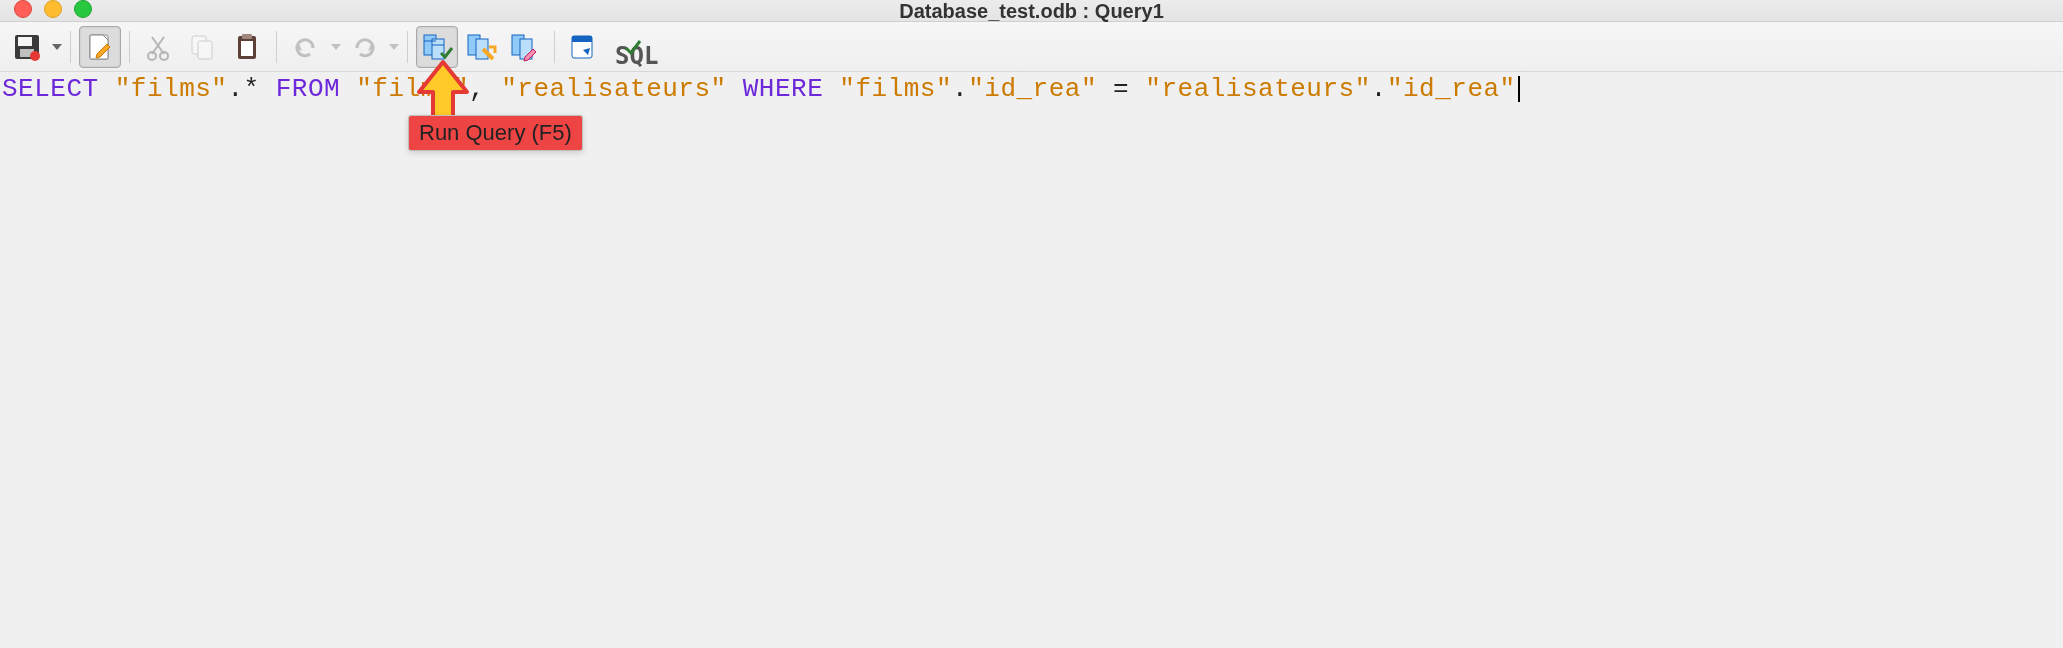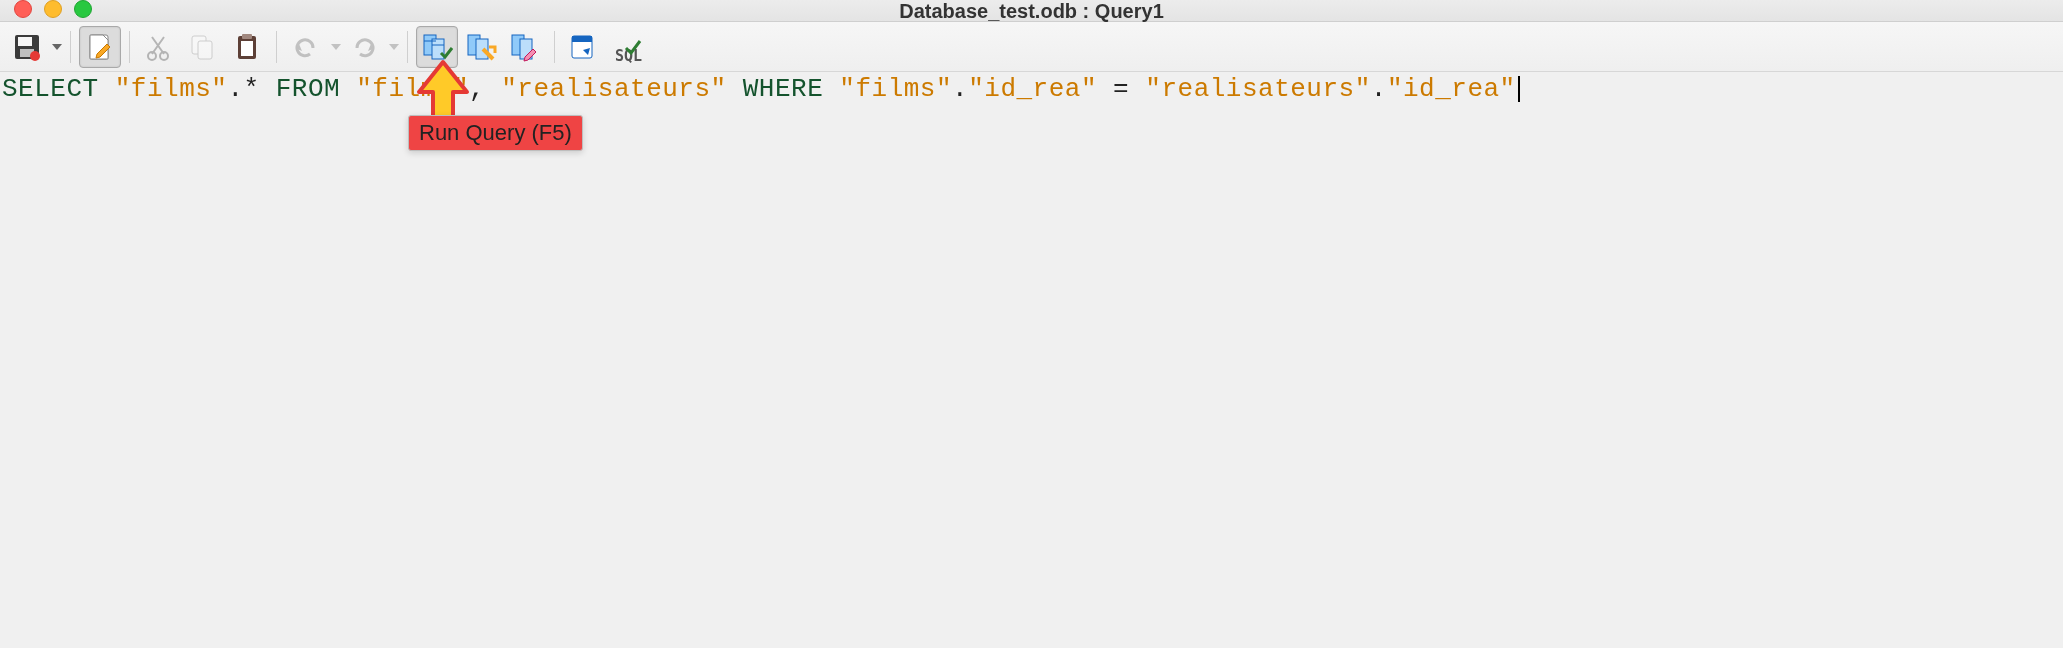--- a/index.html
+++ b/index.html
@@ -67,21 +67,21 @@
   .editor {
     background:#f0f0f0;
     font-family: Menlo, Consolas, "Courier New", monospace;
     font-size:26px;
     line-height:1.2;
     padding: 2px 2px;
     white-space: pre;
     color:#222;
     letter-spacing: 0.5px;
   }
-  .kw { color:#14532d; font-weight:500;text-align:right; }
+  .kw { color:#6d28d9; font-weight:500;text-align:right; }
   .str { color:#cc7a00; }
   .op { color:#222; }
   .cursor-pointer-overlay {
     position:absolute;
     left:413px; top:58px;
     pointer-events:none;
   }
   .tooltip {
     position:absolute;
     left:408px; top:115px;
@@ -89,21 +89,21 @@
     border:1px solid #bebebe;
     padding:4px 10px;
     font-size:22px;
     color:#222;
     box-shadow: 0 2px 6px rgba(0,0,0,0.15);
     border-radius:3px;
     pointer-events:none;
   }
   .sql-text {
     font-family: Menlo, Consolas, monospace;
-    font-size:15px; font-weight:600; color:#555;
+    font-size:24px; font-weight:600; color:#555;
   }
   .text-cursor {
     display:inline-block;
     width:2px; height:26px; background:#000;
     vertical-align:middle;
     margin-left:2px;
   }
 </style>
 </head>
 <body>

